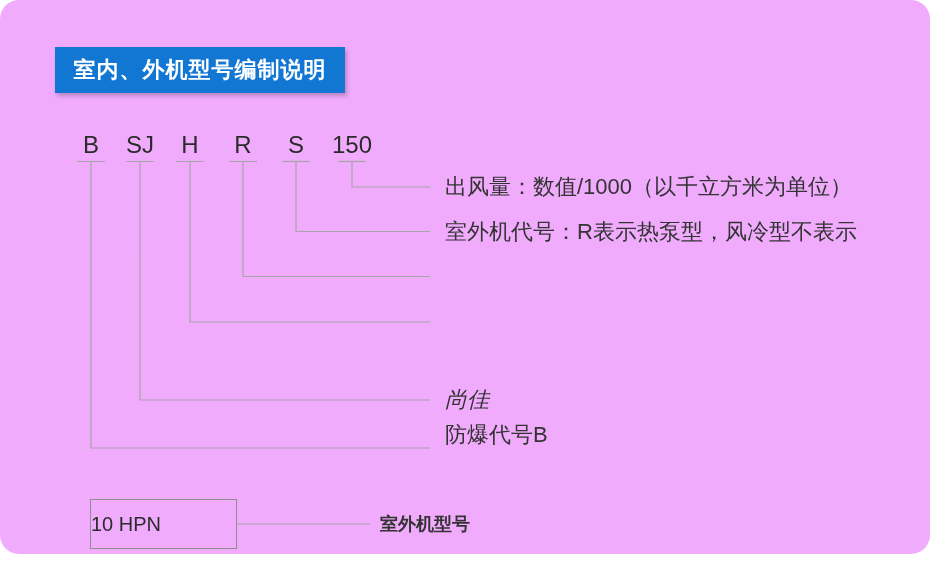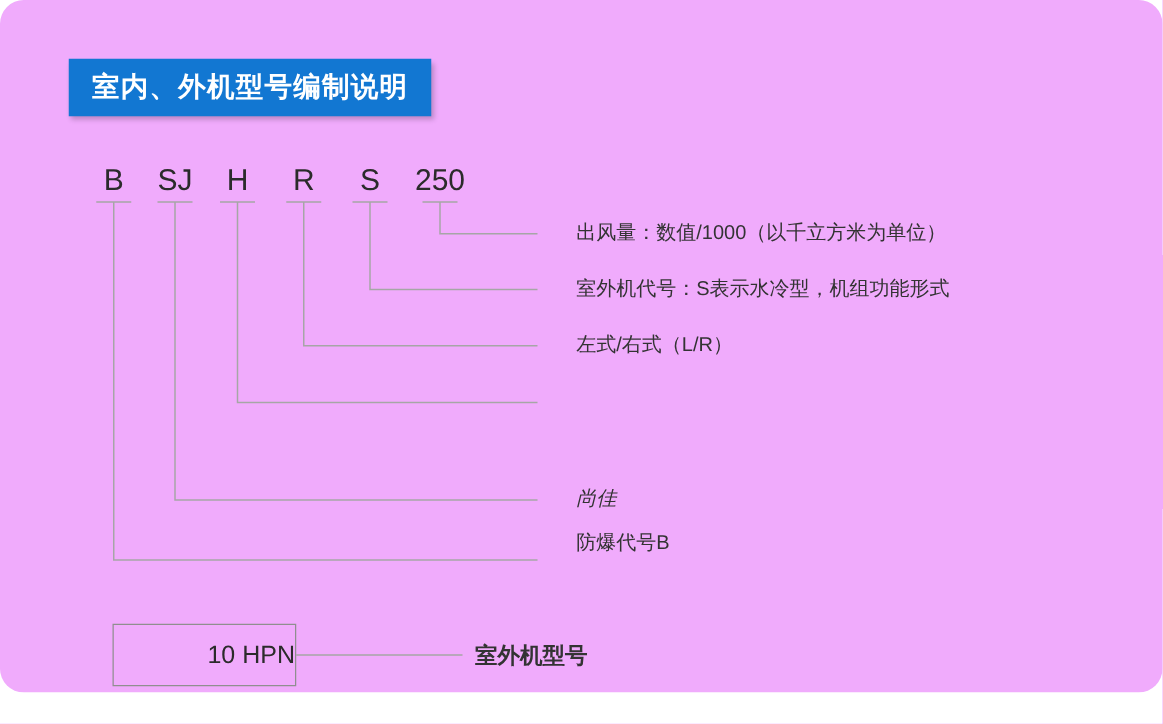--- a/index.html
+++ b/index.html
@@ -30,37 +30,36 @@
     font-size:24px;color:#2b2b2b;
   }
   .code.c0{left:61px;}
   .code.c1{left:110px;}
   .code.c2{left:160px;}
   .code.c3{left:213px;}
   .code.c4{left:266px;}
   .code.c5{left:322px;}
   .label{
     position:absolute;left:445px;
-    font-size:16px;line-height:22px;color:#333333;
+    font-size:22px;line-height:22px;color:#333333;
     white-space:nowrap;
-    margin-left:16px;
   }
   .label.l-250{top:176px;}
   .label.l-s{top:221px;}
   .label.l-r{top:266px;}
   .label.l-h1{top:311px;}
   .label.l-h2{top:344px;left:573px;}
   .label.l-sj{top:389px;font-style:italic;}
   .label.l-b{top:424px;}
   .outdoor-box{
     position:absolute;left:90px;top:499px;
     width:147px;height:50px;
     border:1px solid #8f8f8f;
     box-sizing:border-box;
-    display:flex;align-items:center;justify-content:flex-end;
+    display:flex;align-items:center;justify-content:flex-start;
     font-size:20px;color:#2b2b2b;
   }
   .outdoor-label{
     position:absolute;left:380px;top:513px;
     font-size:18px;line-height:22px;color:#333333;
     white-space:nowrap;
     font-weight:bold;
   }
 </style>
 </head>
@@ -89,25 +88,24 @@
     <path d="M91,161.5 V448 H430"></path>
 
     <line x1="237" y1="524" x2="370" y2="524"></line>
   </svg>
 
   <span class="code c0">B</span>
   <span class="code c1">SJ</span>
   <span class="code c2">H</span>
   <span class="code c3">R</span>
   <span class="code c4">S</span>
-  <span class="code c5">250</span>
+  <span class="code c5">150</span>
 
   <div class="label l-250">出风量：数值/1000（以千立方米为单位）</div>
-  <div class="label l-s">室外机代号：S表示水冷型，机组功能形式</div>
-  <div class="label l-r">左式/右式（L/R）</div>
+  <div class="label l-s">室外机代号：R表示热泵型，风冷型不表示</div>
   <div class="label l-sj">尚佳</div>
   <div class="label l-b">防爆代号B</div>
 
   <div class="outdoor-box">
     <span>10 HPN</span>
   </div>
   <div class="outdoor-label">室外机型号</div>
 
 </div>
 

